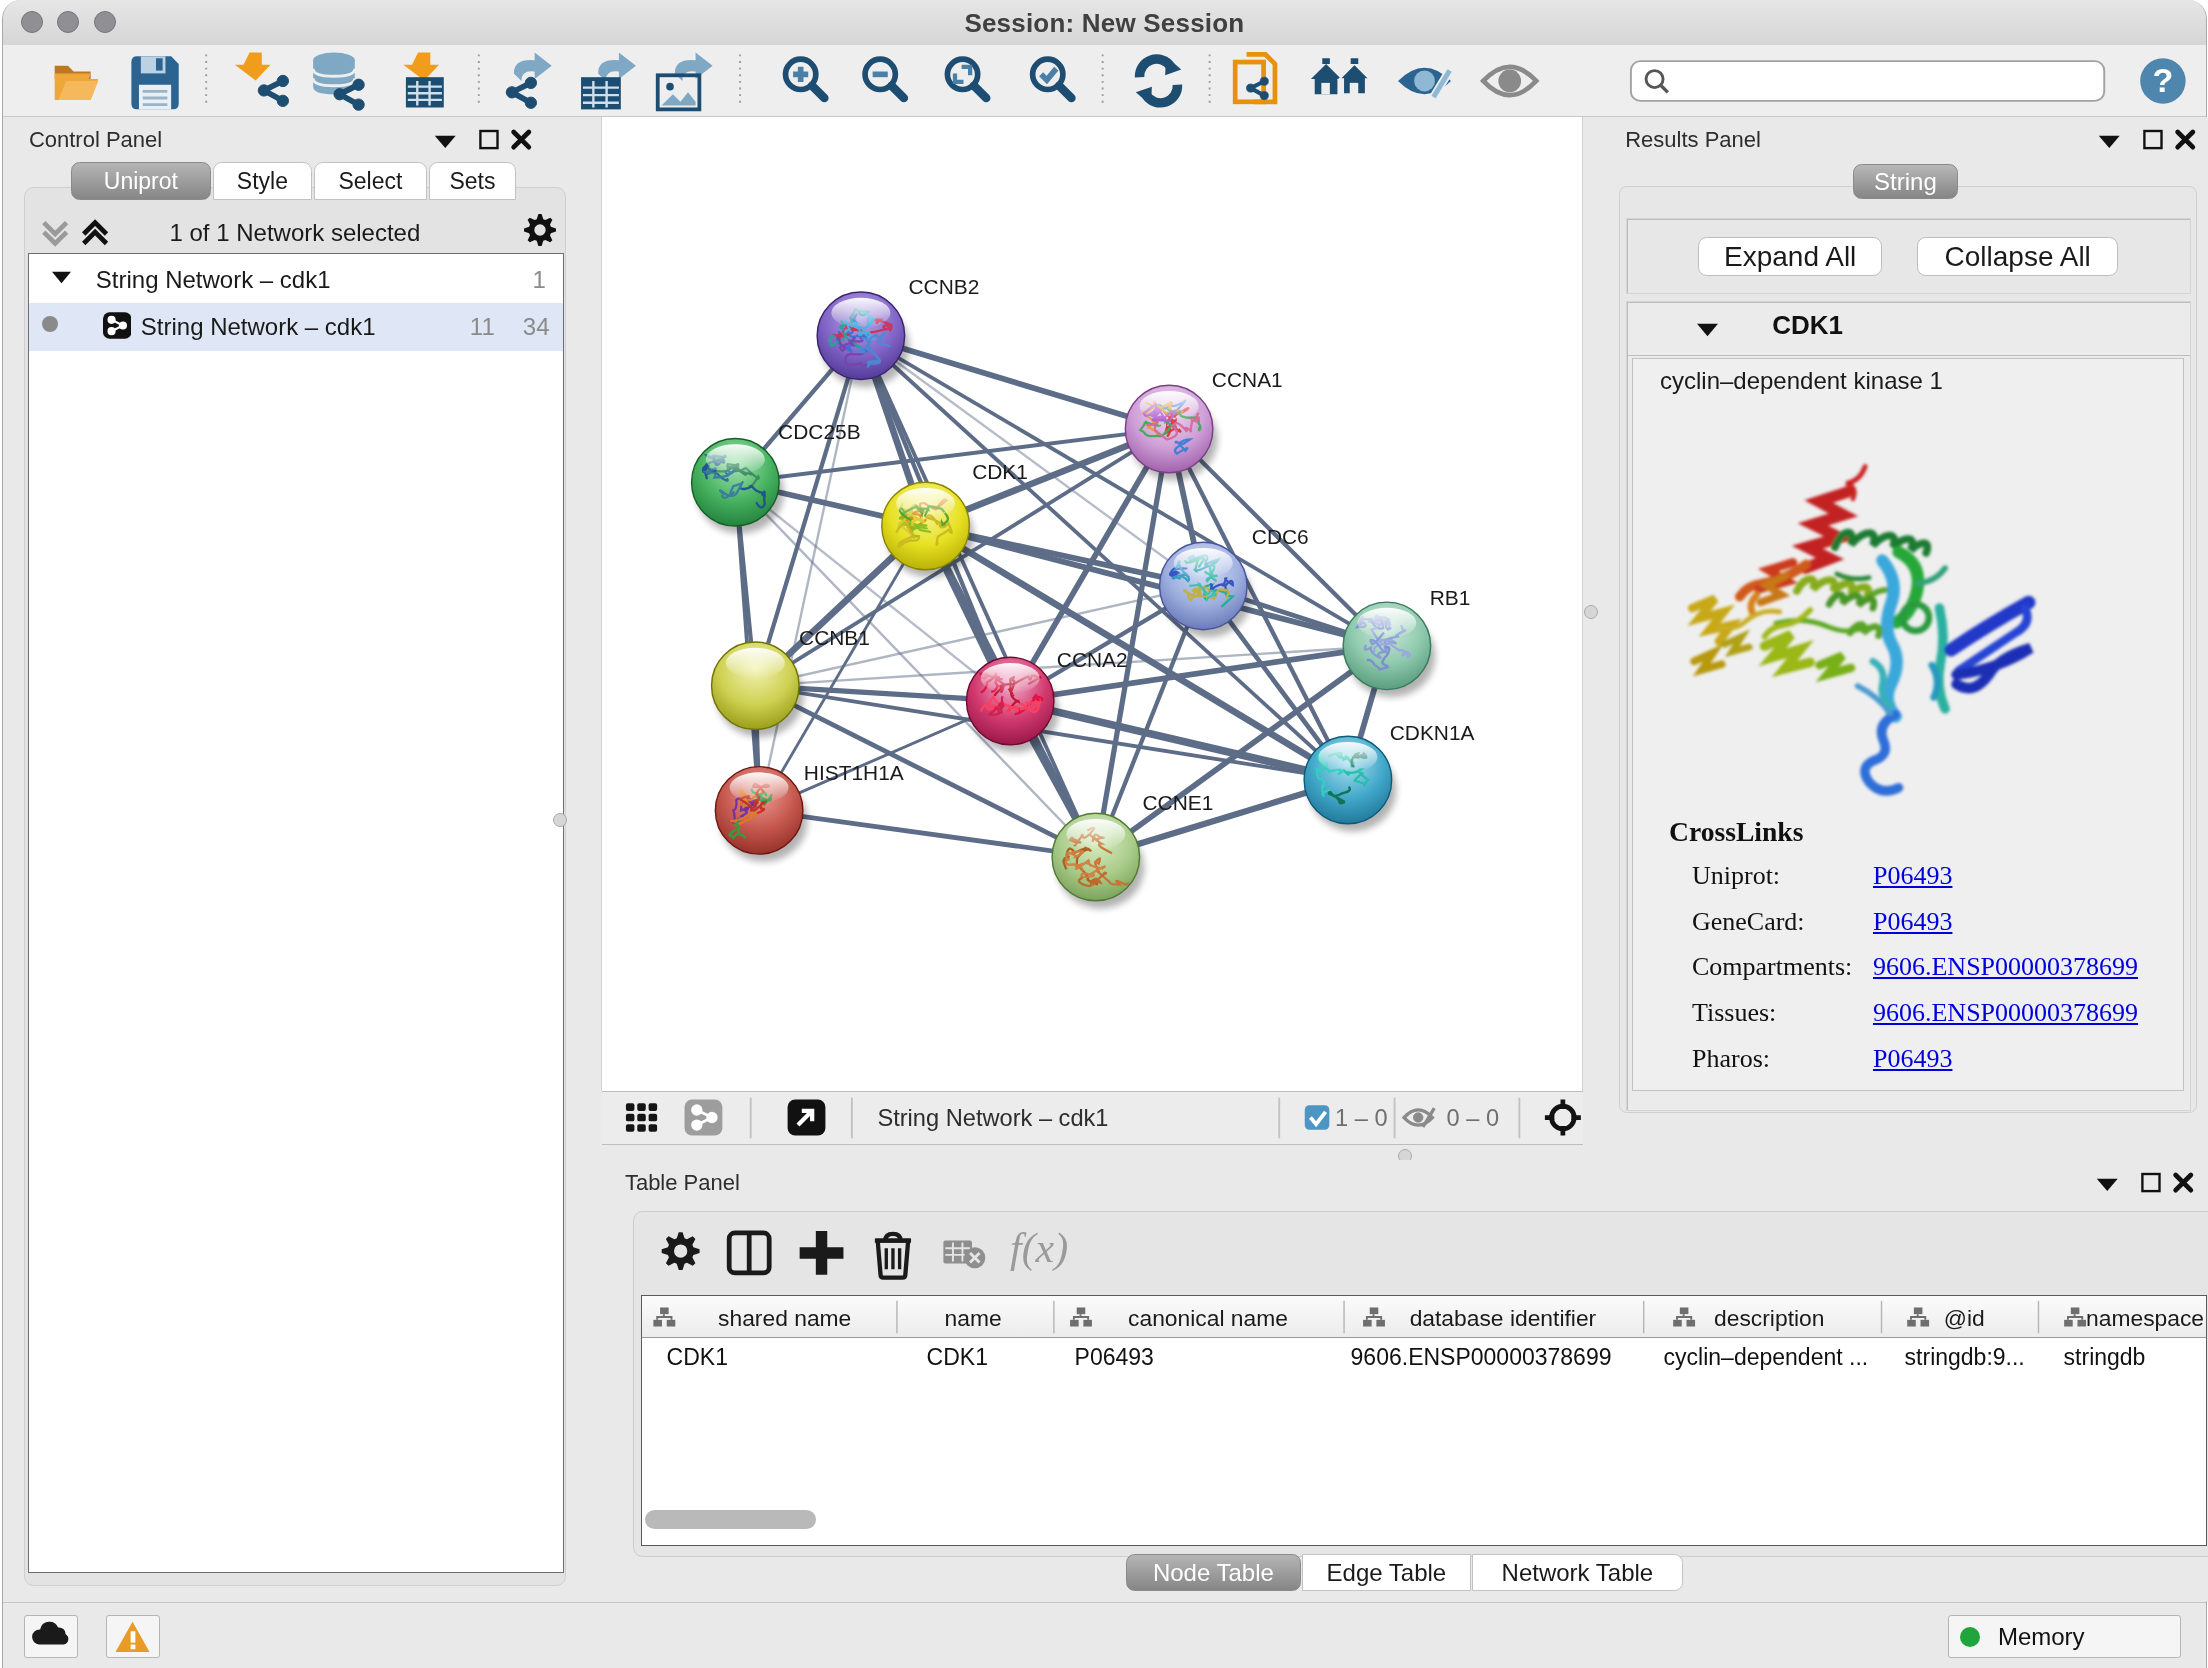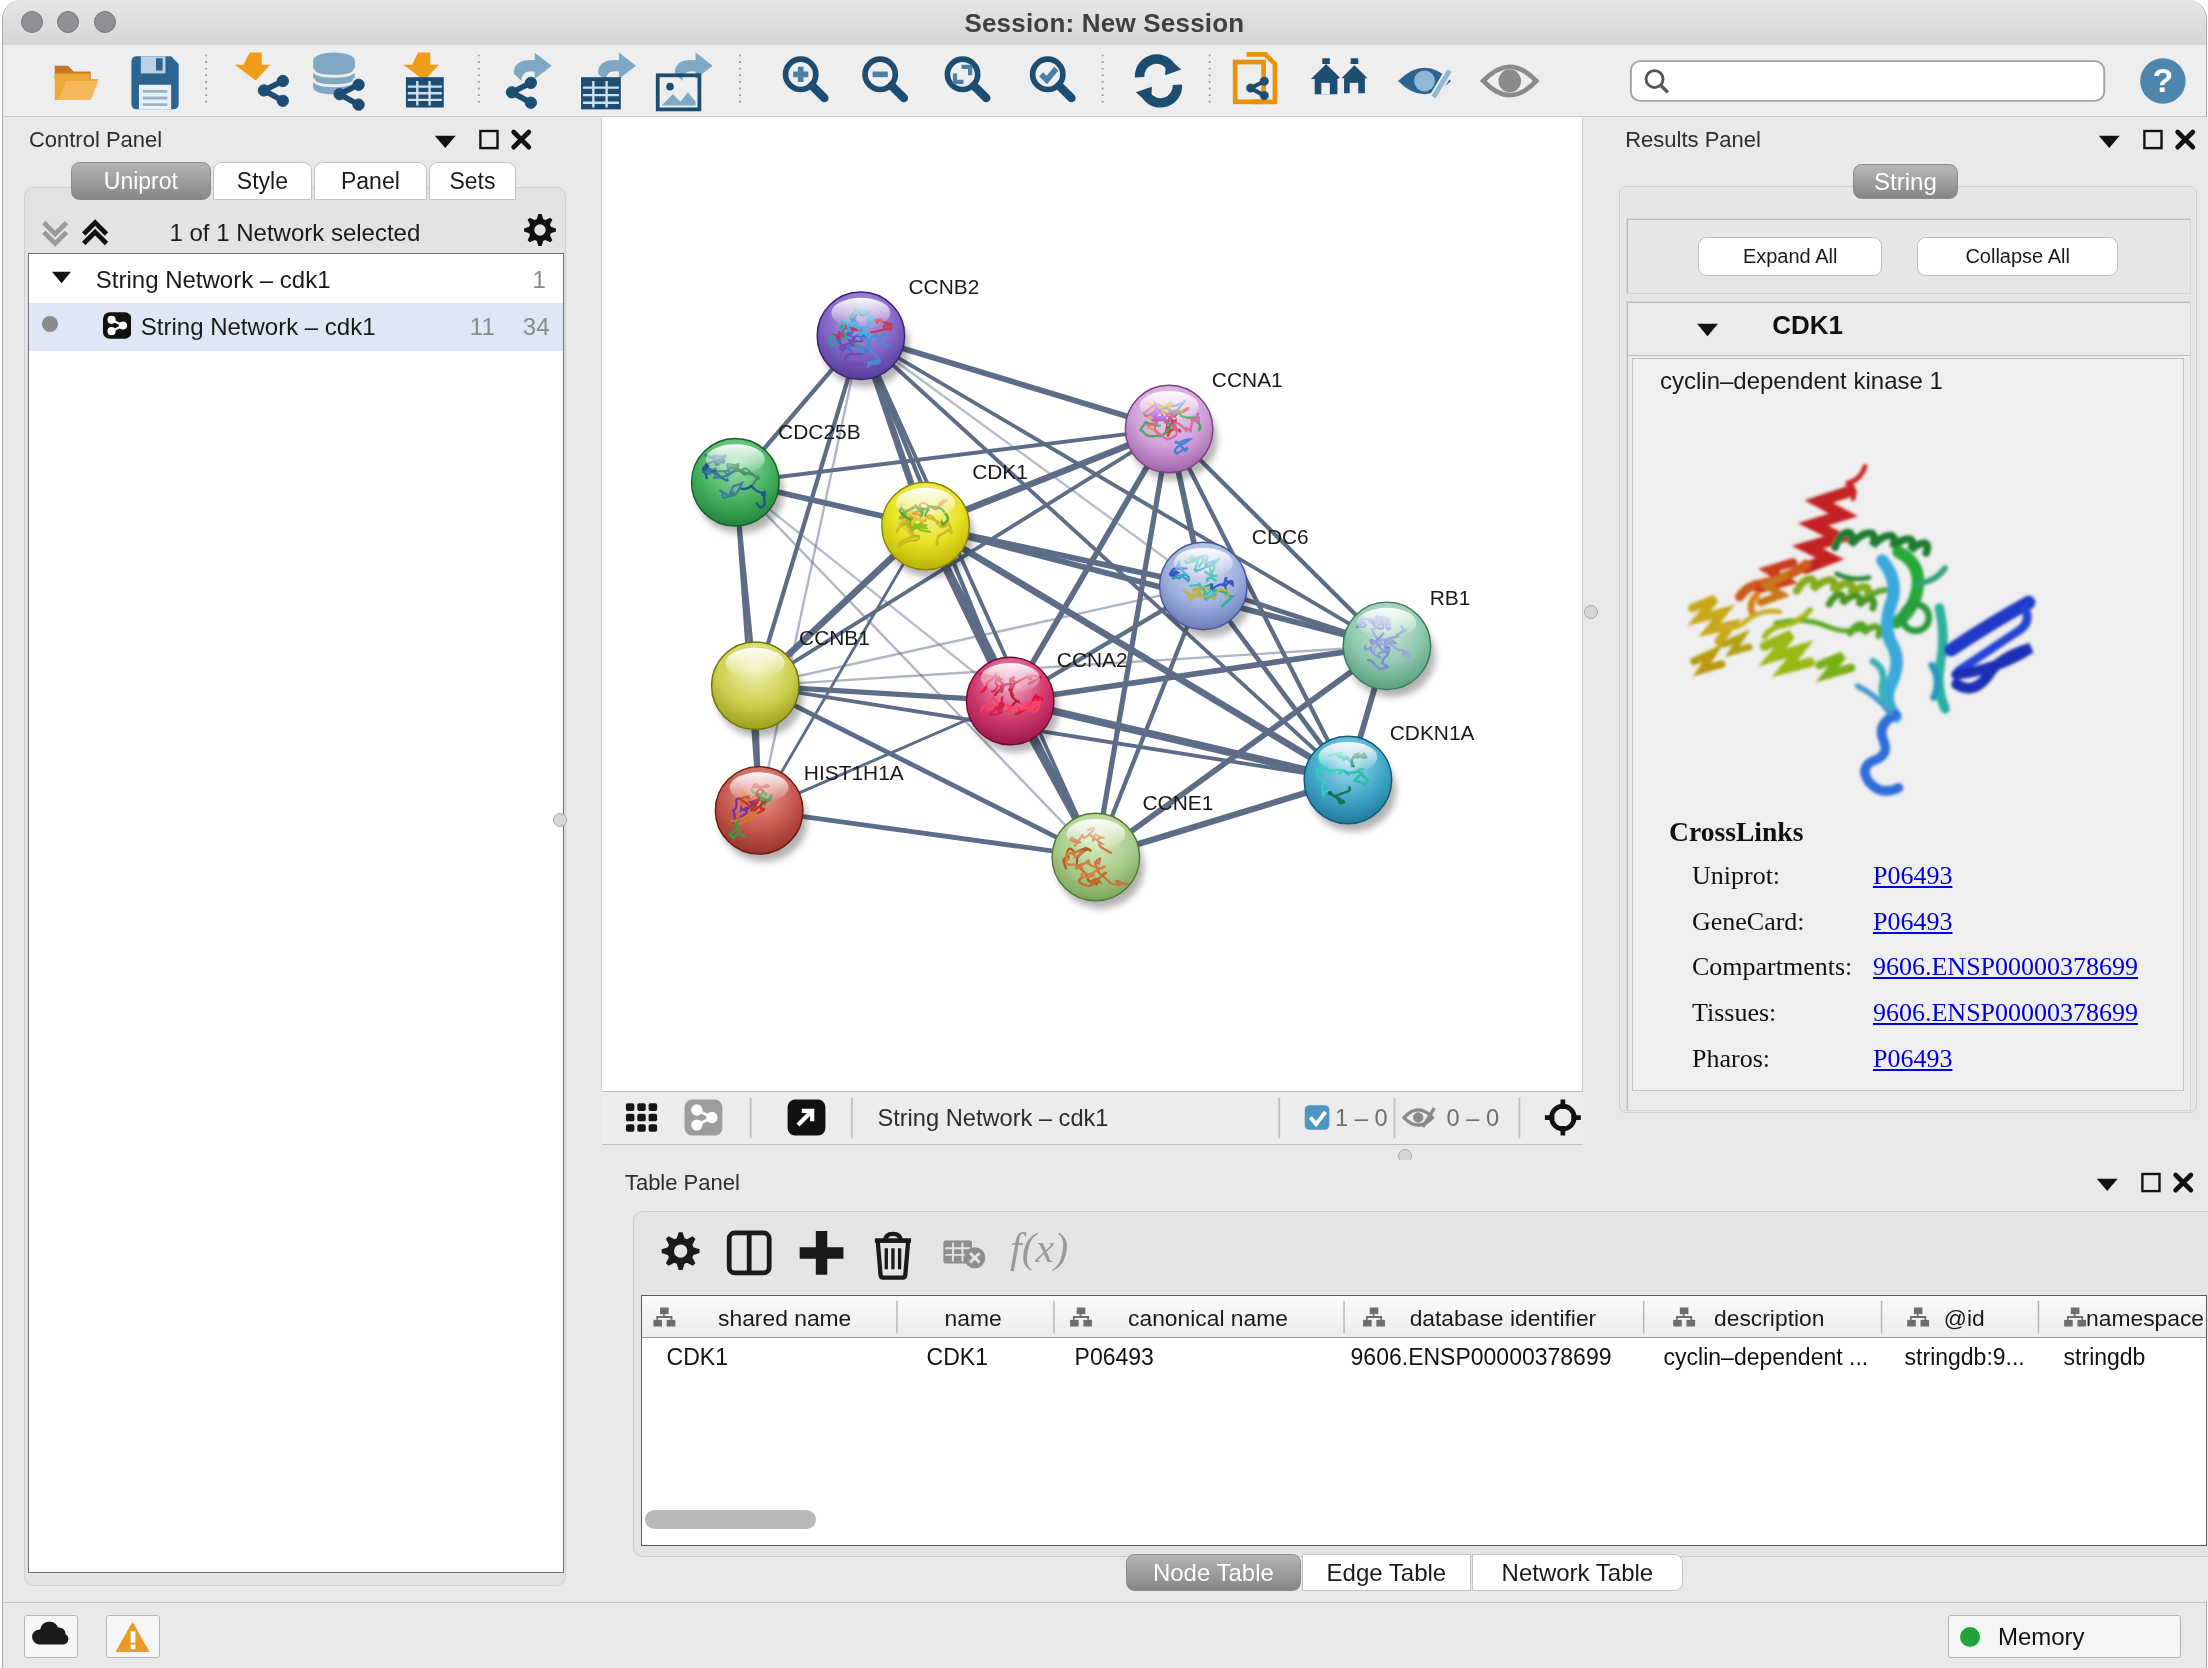--- a/index.html
+++ b/index.html
@@ -22,21 +22,21 @@
 #cpstrip { position:absolute; left:0px; top:11.4px; width:100%; height:53px; }
 #cplist { position:absolute; left:2.9px; top:65px; width:536px; height:1320px; background:#ffffff; border:1.9px solid #6e6e6e; }
 .lrow { position:absolute; left:0; width:100%; font-size:24px; color:#1a1a1a; }
 
 #netview { position:absolute; left:598px; top:117px; width:982px; height:974px; background:#ffffff; border-left:1px solid #d0d0d0; border-right:1px solid #d0d0d0; }
 #netbar { position:absolute; left:599px; top:1091px; width:981px; height:54px; background:#ececec; border-top:1px solid #bdbdbd; border-bottom:1px solid #bdbdbd; }
 
 #rpanel { position:absolute; left:1609px; top:117px; width:599px; height:1058px; background:#e9e9e9; }
 #rcontainer { position:absolute; left:7.6px; top:69px; width:578px; height:927px; background:#e7e7e7; border:1px solid #cfcfcf; border-radius:7.6px; }
 #rbox1 { position:absolute; left:5.7px; top:31px; width:565px; height:76px; background:#e7e7e7; border:1.9px solid #d4d4d4; box-shadow: inset 1px 1px 0 #bdbdbd; }
-.rbtn { position:absolute; top:18px; height:39px; background:#fff; border:1px solid #bdbdbd; border-radius:8.6px; font-size:20px; text-align:center; color:#1a1a1a; }
+.rbtn { position:absolute; top:18px; height:39px; background:#fff; border:1px solid #bdbdbd; border-radius:8.6px; font-size:28px; text-align:center; color:#1a1a1a; }
 #rbox2 { position:absolute; left:5.7px; top:114px; width:565px; height:810px; background:#ebebeb; border:1.9px solid #d4d4d4; box-shadow: inset 1px 1px 0 #bdbdbd; }
 #rinner { position:absolute; left:4.8px; top:56px; width:552px; height:733px; background:#efefef; border:1px solid #c2c2c2; }
 .xlabel { font-family:"Liberation Serif", serif; font-size:26px; color:#111; position:absolute; }
 .xlink { font-family:"Liberation Serif", serif; font-size:26px; color:#0000dd; text-decoration:underline; position:absolute; }
 
 #tpanel { position:absolute; left:599px; top:1160px; width:1609px; height:441px; background:#e9e9e9; }
 #tcontainer { position:absolute; left:31px; top:51px; width:1864px; height:346px; background:#e5e5e5; border:1px solid #cdcdcd; border-radius:9.5px; }
 #ttable { position:absolute; left:6.7px; top:83px; width:1566px; height:251px; background:#fff; border:1.9px solid #5a5a5a; }
 #thead { position:absolute; left:0; top:0; width:100%; height:42px; background:linear-gradient(#fbfbfb,#ececec); border-bottom:1px solid #9a9a9a; }
 .td { position:absolute; top:48px; font-size:23px; color:#111; }
@@ -207,21 +207,21 @@
   </div>
   <div id="cpanel">
     <div class="ptitle" style="left:26px; top:9.5px;">Control Panel</div>
     <svg class="abs" style="left:428px; top:11.4px;" width="114" height="25" viewBox="0 0 120 26">
       <path d="M4 8 l11 13 l11 -13 z" fill="#111"></path>
       <rect x="52" y="3" width="18" height="18" fill="none" stroke="#111" stroke-width="2.5"></rect>
       <path d="M87 4 l16 16 M103 4 l-16 16" stroke="#111" stroke-width="5" stroke-linecap="round"></path>
     </svg>
     <div class="tab tabsel" style="left:68px; width:140px;">Uniprot</div>
     <div class="tab" style="left:210px; width:99px;">Style</div>
-    <div class="tab" style="left:311px; width:113px;">Panel</div>
+    <div class="tab" style="left:311px; width:113px;">Select</div>
     <div class="tab" style="left:426px; width:87px;">Sets</div>
     <div id="cpcontainer">
       <div id="cpstrip">
         <svg class="abs" style="left:15px; top:16px;" width="76" height="38" viewBox="0 0 80 40">
           <path d="M4 8 l12 12 l12 -12 M4 18 l12 12 l12 -12" stroke="#9a9a9a" stroke-width="5" fill="none"></path>
           <path d="M46 20 l12 -12 l12 12 M46 30 l12 -12 l12 12" stroke="#111" stroke-width="5" fill="none"></path>
         </svg>
         <div style="position:absolute; left:0; top:20px; width:100%; text-align:center; font-size:24px; color:#1a1a1a;">1 of 1 Network selected</div>
         <svg class="abs" style="left:498px; top:13.3px;" width="34" height="34" viewBox="0 0 36 36">
           <path d="M16.3 1.1 L19.7 1.1 L21.5 6.5 L23.7 7.4 L28.8 4.9 L31.1 7.2 L28.6 12.3 L29.5 14.5 L34.9 16.3 L34.9 19.7 L29.5 21.5 L28.6 23.7 L31.1 28.8 L28.8 31.1 L23.7 28.6 L21.5 29.5 L19.7 34.9 L16.3 34.9 L14.5 29.5 L12.3 28.6 L7.2 31.1 L4.9 28.8 L7.4 23.7 L6.5 21.5 L1.1 19.7 L1.1 16.3 L6.5 14.5 L7.4 12.3 L4.9 7.2 L7.2 4.9 L12.3 7.4 L14.5 6.5 Z" fill="#111"></path>

